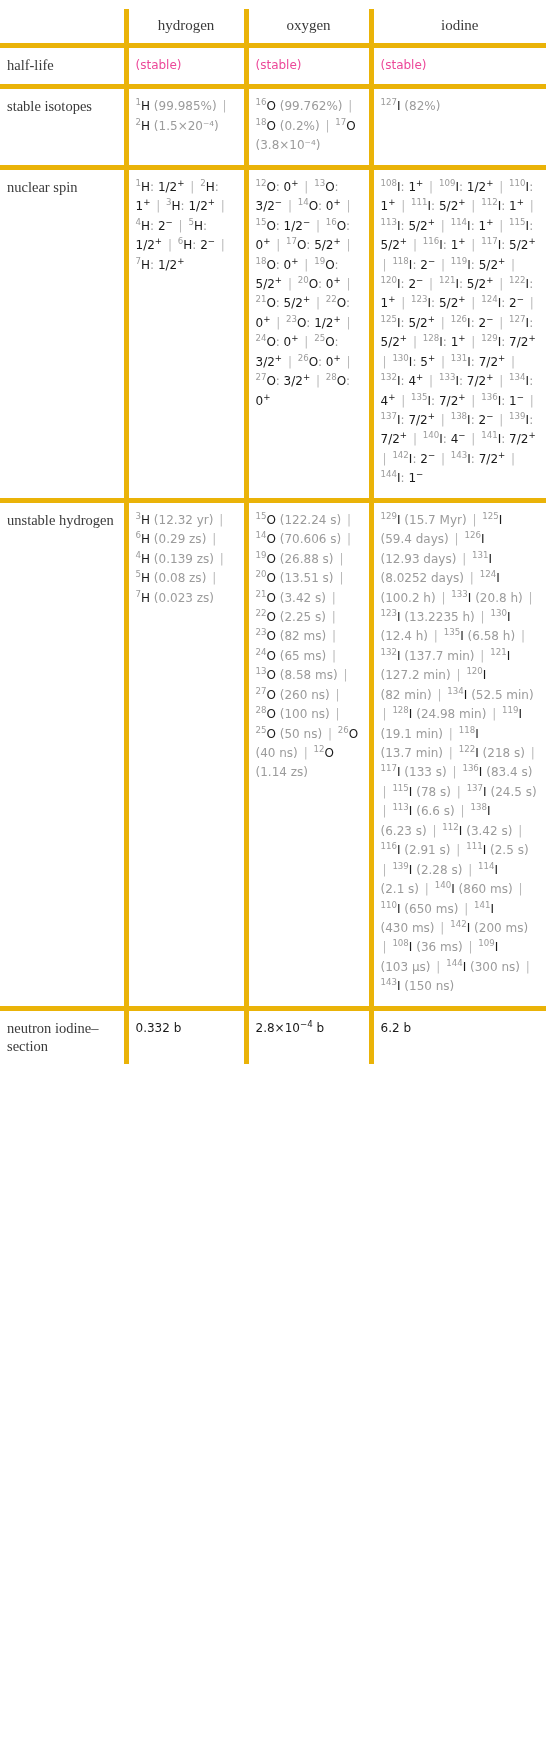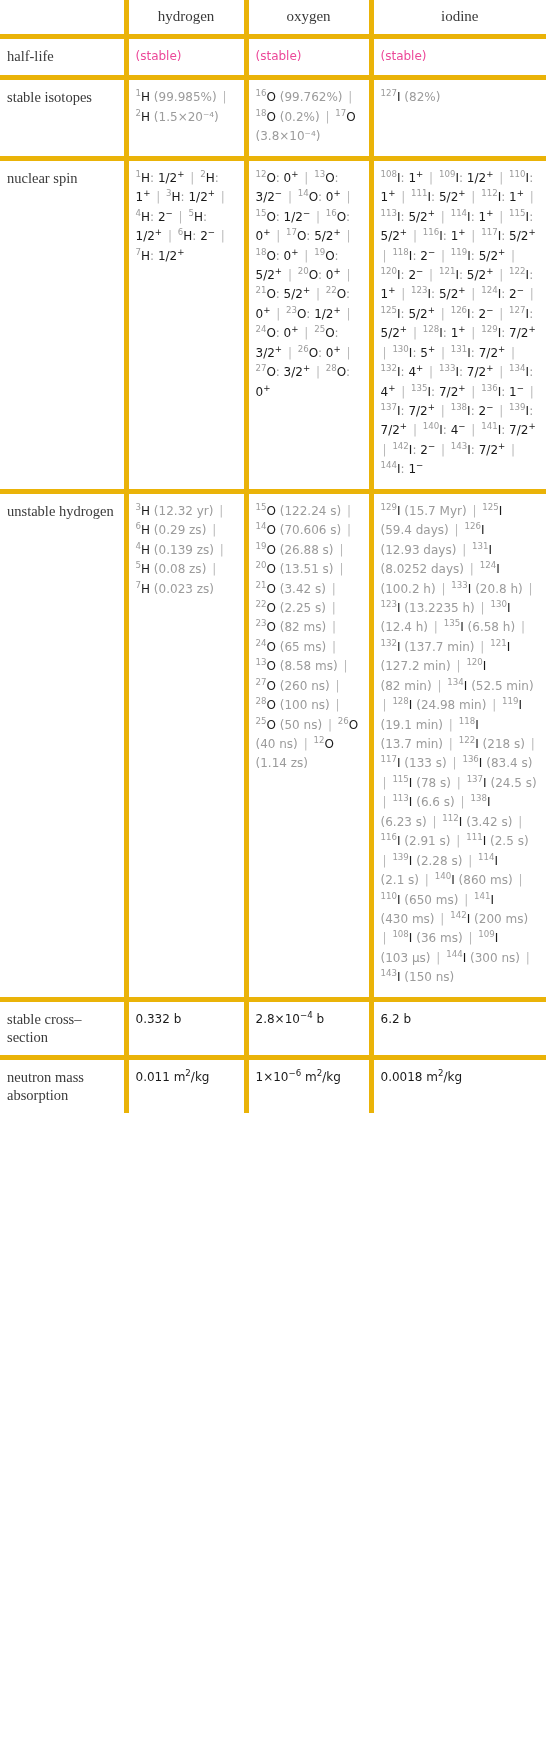--- a/index.html
+++ b/index.html
@@ -10,20 +10,21 @@
   }
   body {
     width: 546px;
     font-family: "Liberation Serif", "DejaVu Serif", serif;
     color: #252525;
   }
   table.props {
     width: 546px;
     border-collapse: collapse;
     table-layout: fixed;
+    margin-top: 9px;
   }
   table.props td {
     border: 5px solid #eab308;
     vertical-align: top;
     padding: 8px 7px 9px 7px;
   }
   table.props tr:first-child td { border-top: none; }
   table.props td:first-child { border-left: none; }
   table.props td:last-child { border-right: none; }
   table.props tr:last-child td { border-bottom: none; }
@@ -115,26 +116,20 @@
     </tr>
 
     <tr>
       <td class="rowlabel">unstable hydrogen</td>
       <td class="val"><span class="iso"><sup class="muted">3</sup><span>H</span></span> <span class="muted nowrap">(12.32 yr)</span> <span class="sep">|</span> <span class="iso"><sup class="muted">6</sup><span>H</span></span> <span class="muted nowrap">(0.29 zs)</span> <span class="sep">|</span> <span class="iso"><sup class="muted">4</sup><span>H</span></span> <span class="muted nowrap">(0.139 zs)</span> <span class="sep">|</span> <span class="iso"><sup class="muted">5</sup><span>H</span></span> <span class="muted nowrap">(0.08 zs)</span> <span class="sep">|</span> <span class="iso"><sup class="muted">7</sup><span>H</span></span> <span class="muted nowrap">(0.023 zs)</span> </td>
       <td class="val"><span class="iso"><sup class="muted">15</sup><span>O</span></span> <span class="muted nowrap">(122.24 s)</span> <span class="sep">|</span> <span class="iso"><sup class="muted">14</sup><span>O</span></span> <span class="muted nowrap">(70.606 s)</span> <span class="sep">|</span> <span class="iso"><sup class="muted">19</sup><span>O</span></span> <span class="muted nowrap">(26.88 s)</span> <span class="sep">|</span> <span class="iso"><sup class="muted">20</sup><span>O</span></span> <span class="muted nowrap">(13.51 s)</span> <span class="sep">|</span> <span class="iso"><sup class="muted">21</sup><span>O</span></span> <span class="muted nowrap">(3.42 s)</span> <span class="sep">|</span> <span class="iso"><sup class="muted">22</sup><span>O</span></span> <span class="muted nowrap">(2.25 s)</span> <span class="sep">|</span> <span class="iso"><sup class="muted">23</sup><span>O</span></span> <span class="muted nowrap">(82 ms)</span> <span class="sep">|</span> <span class="iso"><sup class="muted">24</sup><span>O</span></span> <span class="muted nowrap">(65 ms)</span> <span class="sep">|</span> <span class="iso"><sup class="muted">13</sup><span>O</span></span> <span class="muted nowrap">(8.58 ms)</span> <span class="sep">|</span> <span class="iso"><sup class="muted">27</sup><span>O</span></span> <span class="muted nowrap">(260 ns)</span> <span class="sep">|</span> <span class="iso"><sup class="muted">28</sup><span>O</span></span> <span class="muted nowrap">(100 ns)</span> <span class="sep">|</span> <span class="iso"><sup class="muted">25</sup><span>O</span></span> <span class="muted nowrap">(50 ns)</span> <span class="sep">|</span> <span class="iso"><sup class="muted">26</sup><span>O</span></span> <span class="muted nowrap">(40 ns)</span> <span class="sep">|</span> <span class="iso"><sup class="muted">12</sup><span>O</span></span> <span class="muted nowrap">(1.14 zs)</span> </td>
       <td class="val"><span class="iso"><sup class="muted">129</sup><span>I</span></span> <span class="muted nowrap">(15.7 Myr)</span> <span class="sep">|</span> <span class="iso"><sup class="muted">125</sup><span>I</span></span> <span class="muted nowrap">(59.4 days)</span> <span class="sep">|</span> <span class="iso"><sup class="muted">126</sup><span>I</span></span> <span class="muted nowrap">(12.93 days)</span> <span class="sep">|</span> <span class="iso"><sup class="muted">131</sup><span>I</span></span> <span class="muted nowrap">(8.0252 days)</span> <span class="sep">|</span> <span class="iso"><sup class="muted">124</sup><span>I</span></span> <span class="muted nowrap">(100.2 h)</span> <span class="sep">|</span> <span class="iso"><sup class="muted">133</sup><span>I</span></span> <span class="muted nowrap">(20.8 h)</span> <span class="sep">|</span> <span class="iso"><sup class="muted">123</sup><span>I</span></span> <span class="muted nowrap">(13.2235 h)</span> <span class="sep">|</span> <span class="iso"><sup class="muted">130</sup><span>I</span></span> <span class="muted nowrap">(12.4 h)</span> <span class="sep">|</span> <span class="iso"><sup class="muted">135</sup><span>I</span></span> <span class="muted nowrap">(6.58 h)</span> <span class="sep">|</span> <span class="iso"><sup class="muted">132</sup><span>I</span></span> <span class="muted nowrap">(137.7 min)</span> <span class="sep">|</span> <span class="iso"><sup class="muted">121</sup><span>I</span></span> <span class="muted nowrap">(127.2 min)</span> <span class="sep">|</span> <span class="iso"><sup class="muted">120</sup><span>I</span></span> <span class="muted nowrap">(82 min)</span> <span class="sep">|</span> <span class="iso"><sup class="muted">134</sup><span>I</span></span> <span class="muted nowrap">(52.5 min)</span> <span class="sep">|</span> <span class="iso"><sup class="muted">128</sup><span>I</span></span> <span class="muted nowrap">(24.98 min)</span> <span class="sep">|</span> <span class="iso"><sup class="muted">119</sup><span>I</span></span> <span class="muted nowrap">(19.1 min)</span> <span class="sep">|</span> <span class="iso"><sup class="muted">118</sup><span>I</span></span> <span class="muted nowrap">(13.7 min)</span> <span class="sep">|</span> <span class="iso"><sup class="muted">122</sup><span>I</span></span> <span class="muted nowrap">(218 s)</span> <span class="sep">|</span> <span class="iso"><sup class="muted">117</sup><span>I</span></span> <span class="muted nowrap">(133 s)</span> <span class="sep">|</span> <span class="iso"><sup class="muted">136</sup><span>I</span></span> <span class="muted nowrap">(83.4 s)</span> <span class="sep">|</span> <span class="iso"><sup class="muted">115</sup><span>I</span></span> <span class="muted nowrap">(78 s)</span> <span class="sep">|</span> <span class="iso"><sup class="muted">137</sup><span>I</span></span> <span class="muted nowrap">(24.5 s)</span> <span class="sep">|</span> <span class="iso"><sup class="muted">113</sup><span>I</span></span> <span class="muted nowrap">(6.6 s)</span> <span class="sep">|</span> <span class="iso"><sup class="muted">138</sup><span>I</span></span> <span class="muted nowrap">(6.23 s)</span> <span class="sep">|</span> <span class="iso"><sup class="muted">112</sup><span>I</span></span> <span class="muted nowrap">(3.42 s)</span> <span class="sep">|</span> <span class="iso"><sup class="muted">116</sup><span>I</span></span> <span class="muted nowrap">(2.91 s)</span> <span class="sep">|</span> <span class="iso"><sup class="muted">111</sup><span>I</span></span> <span class="muted nowrap">(2.5 s)</span> <span class="sep">|</span> <span class="iso"><sup class="muted">139</sup><span>I</span></span> <span class="muted nowrap">(2.28 s)</span> <span class="sep">|</span> <span class="iso"><sup class="muted">114</sup><span>I</span></span> <span class="muted nowrap">(2.1 s)</span> <span class="sep">|</span> <span class="iso"><sup class="muted">140</sup><span>I</span></span> <span class="muted nowrap">(860 ms)</span> <span class="sep">|</span> <span class="iso"><sup class="muted">110</sup><span>I</span></span> <span class="muted nowrap">(650 ms)</span> <span class="sep">|</span> <span class="iso"><sup class="muted">141</sup><span>I</span></span> <span class="muted nowrap">(430 ms)</span> <span class="sep">|</span> <span class="iso"><sup class="muted">142</sup><span>I</span></span> <span class="muted nowrap">(200 ms)</span> <span class="sep">|</span> <span class="iso"><sup class="muted">108</sup><span>I</span></span> <span class="muted nowrap">(36 ms)</span> <span class="sep">|</span> <span class="iso"><sup class="muted">109</sup><span>I</span></span> <span class="muted nowrap">(103 µs)</span> <span class="sep">|</span> <span class="iso"><sup class="muted">144</sup><span>I</span></span> <span class="muted nowrap">(300 ns)</span> <span class="sep">|</span> <span class="iso"><sup class="muted">143</sup><span>I</span></span> <span class="muted nowrap">(150 ns)</span> </td>
     </tr>
 
     <tr>
-      <td class="rowlabel">stable cross–section</td>
+      <td class="rowlabel">neutron iodine–section</td>
       <td class="val"><span class="nowrap">0.332 b</span></td>
       <td class="val"><span class="nowrap">2.8×10<sup>−4</sup> b</span></td>
       <td class="val"><span class="nowrap">6.2 b</span></td>
     </tr>
 
-    <tr>
-      <td class="rowlabel">neutron mass absorption</td>
-      <td class="val"><span class="nowrap">0.011 m<sup>2</sup>/kg</span></td>
-      <td class="val"><span class="nowrap">1×10<sup>−6</sup> m<sup>2</sup>/kg</span></td>
-      <td class="val"><span class="nowrap">0.0018 m<sup>2</sup>/kg</span></td>
-    </tr>
   </tbody>
 </table>
 
 </body></html>

